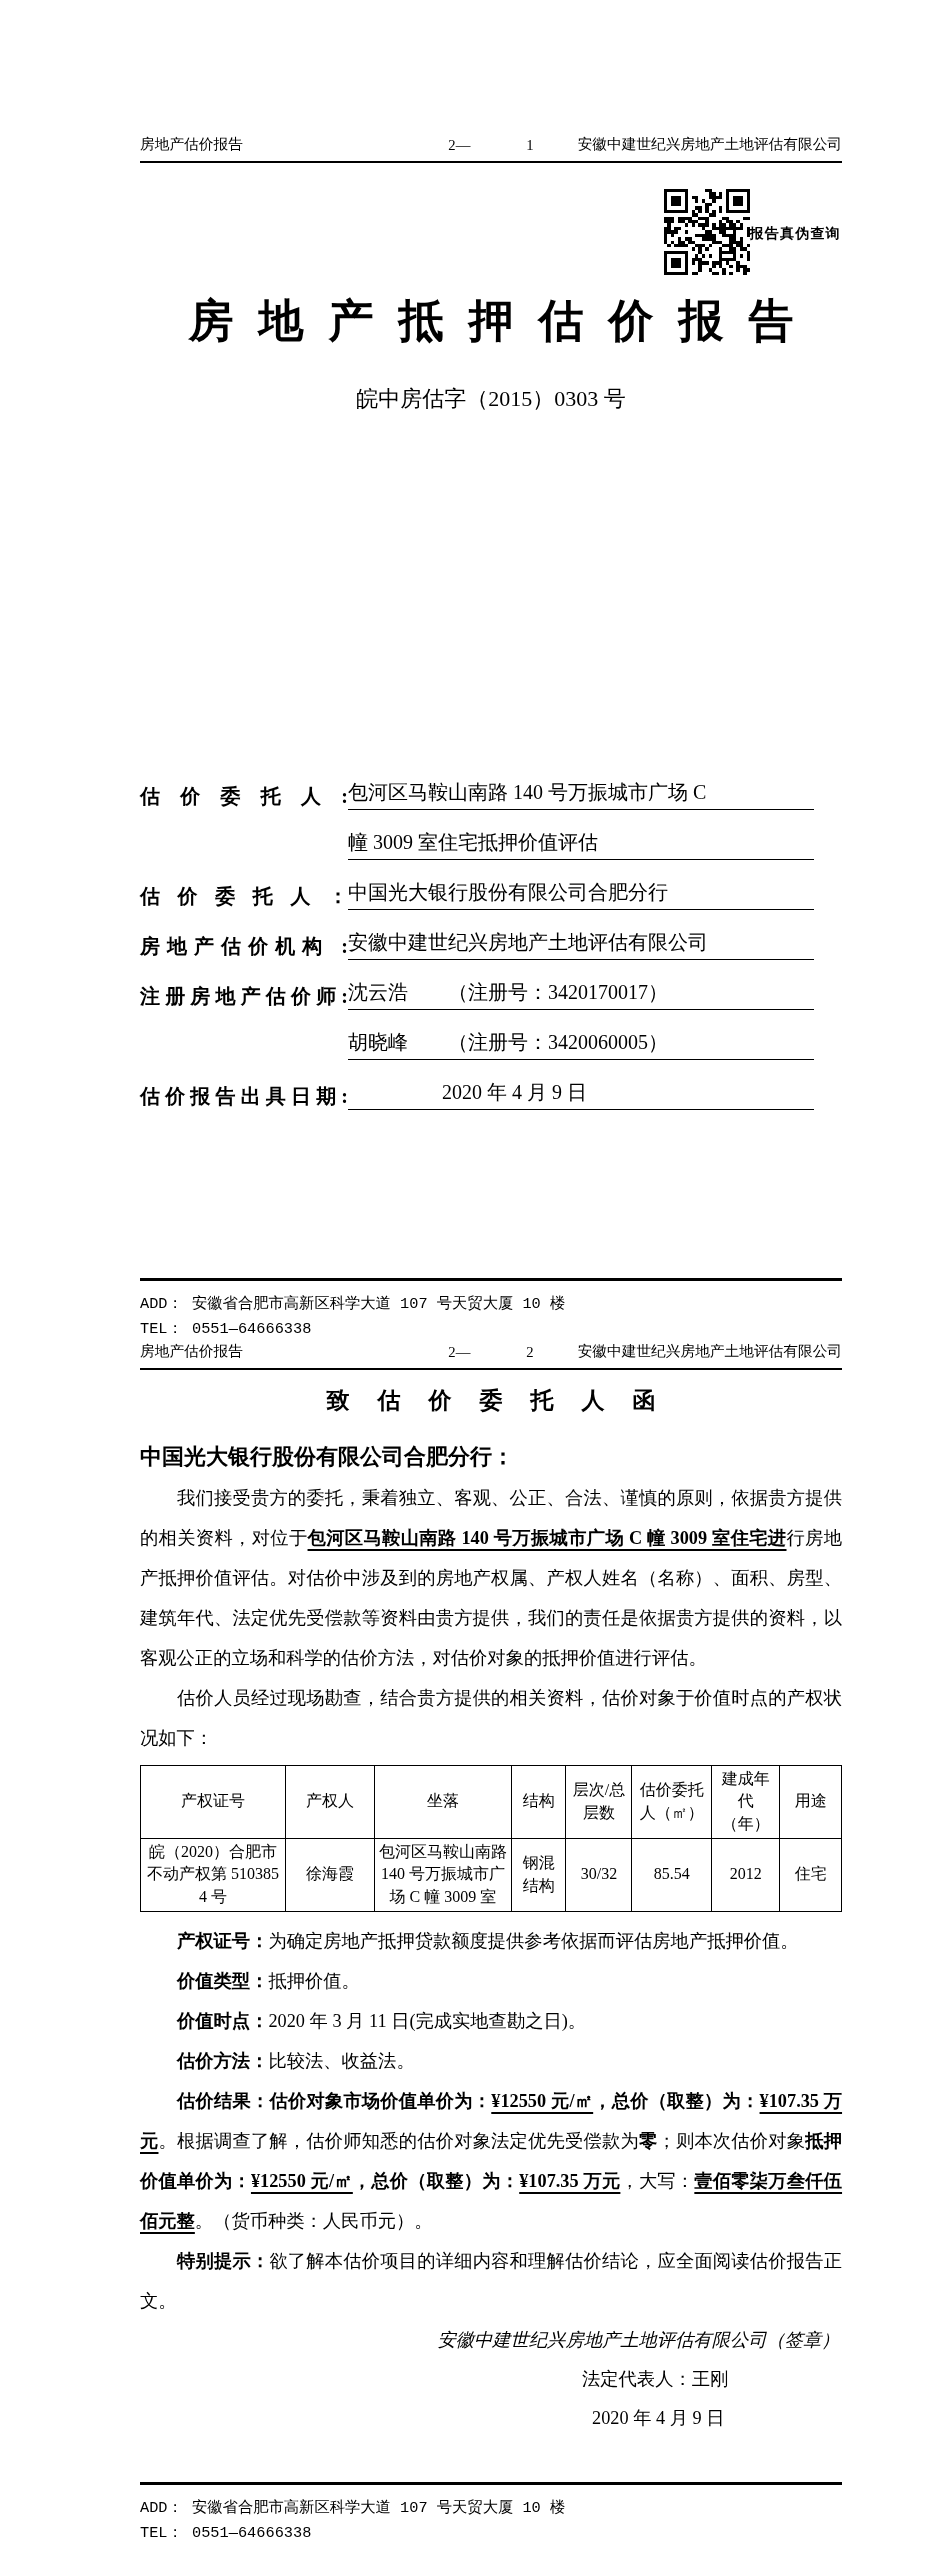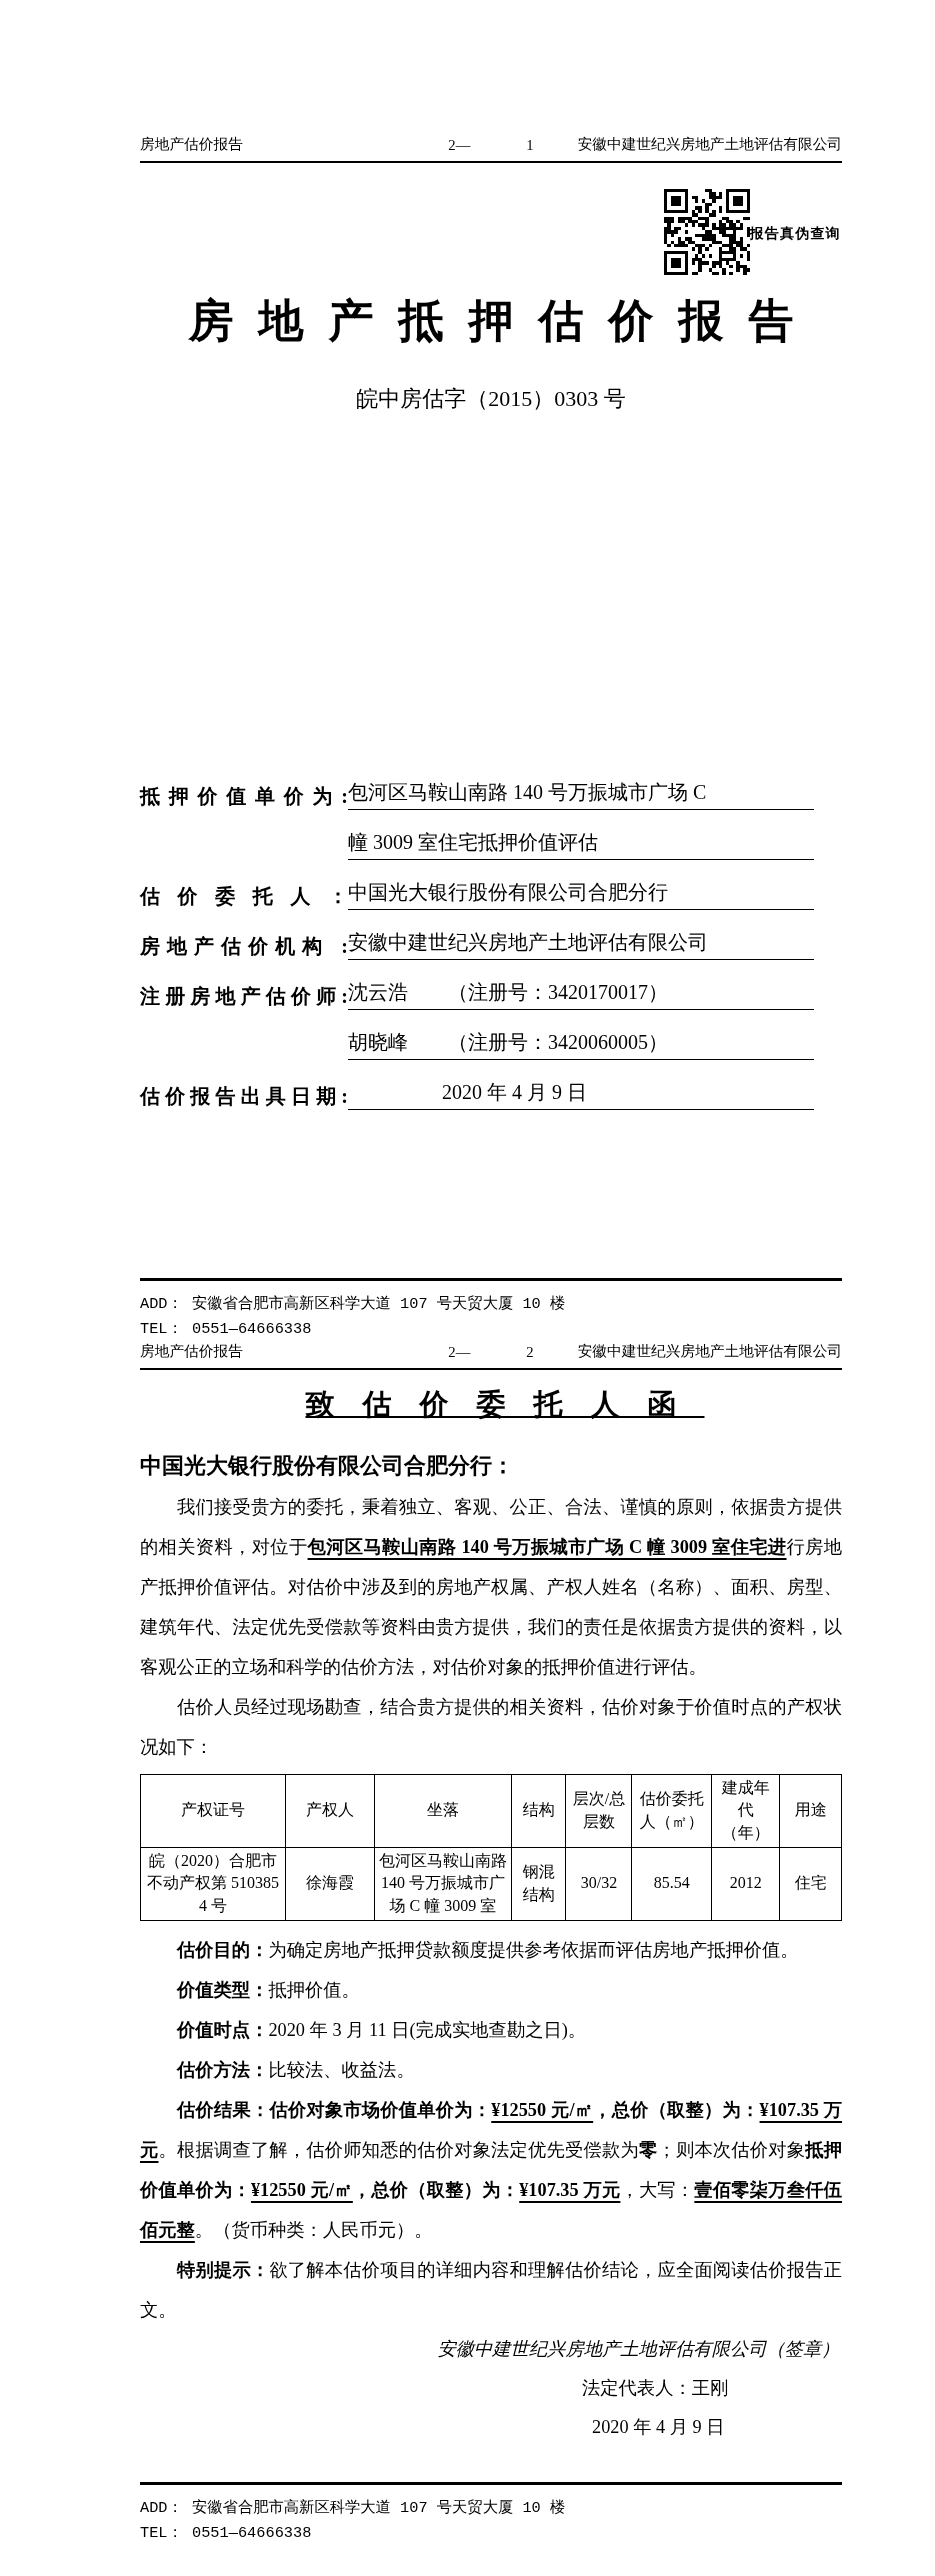--- a/index.html
+++ b/index.html
@@ -29,21 +29,21 @@
   .field-value{flex:1;border-bottom:1.8px solid #000;padding-bottom:4.7px;margin-right:28px;line-height:1.15;}
   .field-value.center{}
   .field-value.indent{padding-left:94px;}
 
   .pfooter{position:absolute;left:140px;right:94px;border-top:3.5px solid #000;padding-top:10.6px;
            font-family:"Liberation Mono","DejaVu Sans Mono",monospace;font-size:15.3px;line-height:25px;}
   .page1 .pfooter{top:1230px;}
   .page2 .pfooter{top:1142px;}
 
   .letter-title{text-align:center;margin-top:15.3px;white-space:nowrap;}
-  .letter-title span{font-size:29px;font-weight:bold;letter-spacing:28px;margin-right:-28px;text-decoration:underline;}
+  .letter-title span{font-size:23px;font-weight:bold;letter-spacing:28px;margin-right:-28px;}
   .salutation{font-size:22px;font-weight:bold;margin-top:27px;line-height:1.3;}
   .para{font-size:18.3px;line-height:40px;text-align:justify;text-indent:37px;margin:0;}
   .para1{margin-top:5.9px;}
   .rich .b{font-weight:bold;}
   .rich .u{text-decoration:underline;text-decoration-thickness:1.8px;text-underline-offset:5.3px;}
 
   .ptable{width:100%;border-collapse:collapse;margin-top:7px;font-size:16px;text-align:center;table-layout:fixed;}
   .ptable th,.ptable td{border:1.2px solid #000;font-weight:normal;padding:2.4px 3.5px;line-height:22.4px;word-break:break-all;}
   .ptable th{height:59px;}
   .ptable td{height:66px;}
@@ -384,21 +384,21 @@
     </div>
 
     <div class="main-title">
       <span>房地产抵押估价报告</span>
     </div>
 
     <div class="doc-number">皖中房估字（2015）0303 号</div>
 
     <div class="fields">
       <div class="field-row">
-        <span class="field-label">抵押价值单价为:</span>
+        <span class="field-label">估价委托人:</span>
         <span class="field-value">包河区马鞍山南路 140 号万振城市广场 C</span>
       </div>
       <div class="field-row">
         <span class="field-label"></span>
         <span class="field-value">幢 3009 室住宅抵押价值评估</span>
       </div>
       <div class="field-row">
         <span class="field-label">估价委托人：</span>
         <span class="field-value center">中国光大银行股份有限公司合肥分行</span>
       </div>
@@ -477,21 +477,21 @@
           <td>钢混结构</td>
           <td>30/32</td>
           <td>85.54</td>
           <td>2012</td>
           <td>住宅</td>
         </tr>
       </tbody>
     </table>
 
     <div class="items">
-      <p class="para rich"><span class="b">估价目的：</span><span>为确定房地产抵押贷款额度提供参考依据而评估房地产抵押价值。</span></p>
+      <p class="para rich"><span class="b">产权证号：</span><span>为确定房地产抵押贷款额度提供参考依据而评估房地产抵押价值。</span></p>
       <p class="para rich"><span class="b">价值类型：</span><span>抵押价值。</span></p>
       <p class="para rich"><span class="b">价值时点：</span><span>2020 年 3 月 11 日(完成实地查勘之日)。</span></p>
       <p class="para rich"><span class="b">估价方法：</span><span>比较法、收益法。</span></p>
       <p class="para rich"><span class="b">估价结果：</span><span class="b">估价对象市场价值单价为：</span><span class="b u">¥12550 元/㎡</span><span class="b">，总价（取整）为：</span><span class="b u">¥107.35 万元</span><span>。根据调查了解，估价师知悉的估价对象法定优先受偿款为</span><span class="b">零</span><span>；则本次估价对象</span><span class="b">抵押价值单价为：</span><span class="b u">¥12550 元/㎡</span><span class="b">，总价（取整）为：</span><span class="b u">¥107.35 万元</span><span>，大写：</span><span class="b u">壹佰零柒万叁仟伍佰元整</span><span>。（货币种类：人民币元）。</span></p>
       <p class="para rich"><span class="b">特别提示：</span><span>欲了解本估价项目的详细内容和理解估价结论，应全面阅读估价报告正文。</span></p>
     </div>
 
     <div class="sig">
       <div class="sig-company">安徽中建世纪兴房地产土地评估有限公司（签章）</div>
       <div class="sig-legal">法定代表人：王刚</div>

